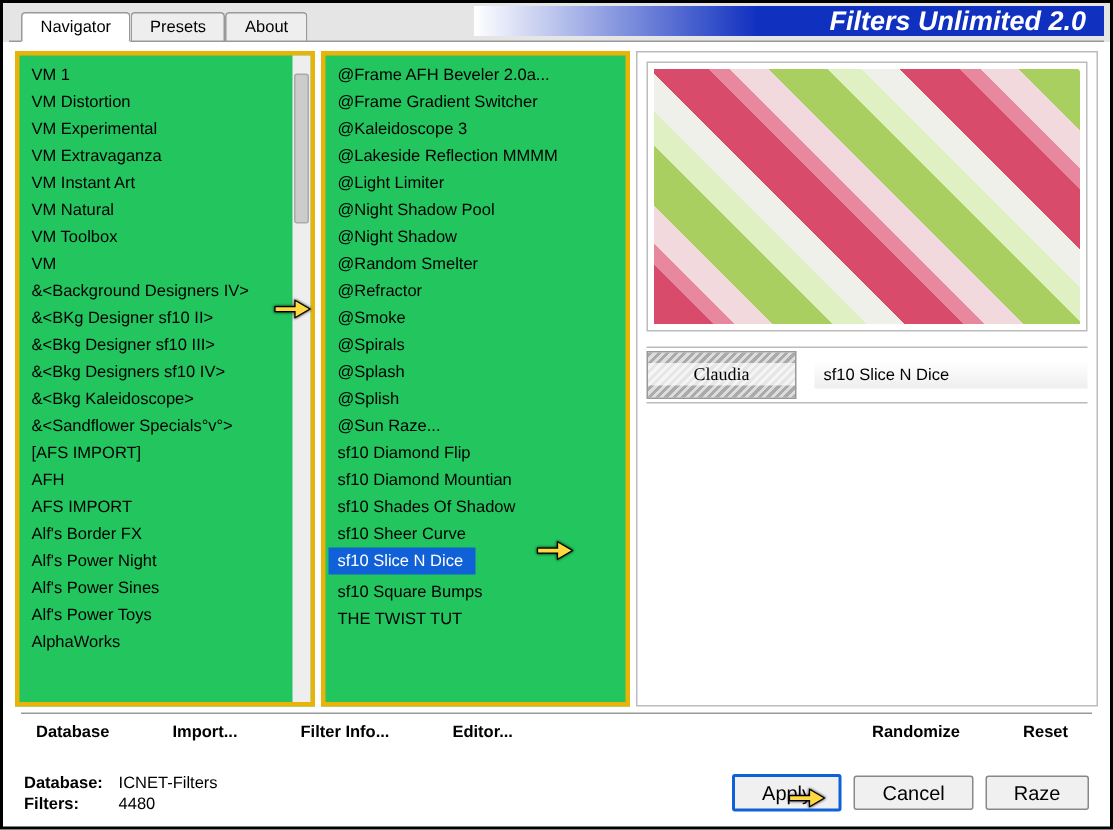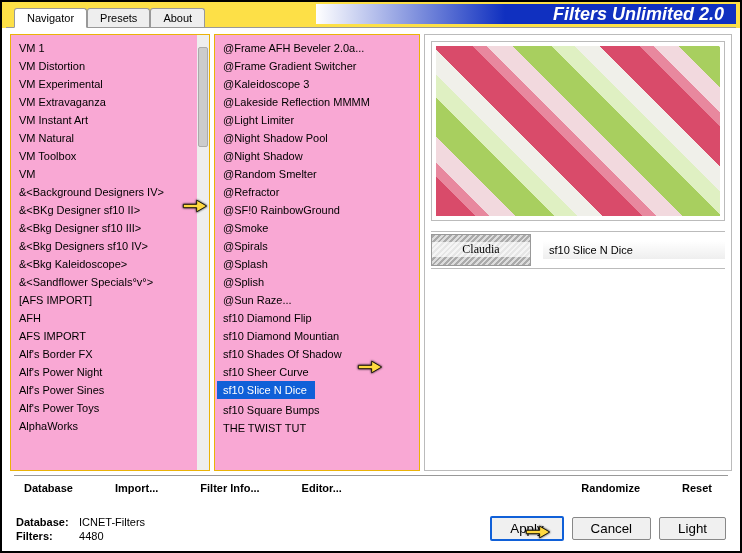--- a/index.html
+++ b/index.html
@@ -1,24 +1,24 @@
 <!DOCTYPE html>
 <html><head>
 <meta charset="utf-8">
 <style>
 * { box-sizing: border-box; margin: 0; padding: 0; }
 body { font-family: "Segoe UI", Tahoma, Arial, sans-serif; font-size: 11px; background: #fff; width: 742px; height: 553px; overflow: hidden; border: 2px solid #000; position: relative; }
-.header { height: 26px; background: #fde047; position: relative; }
+.header { height: 26px; background: #e5e5e5; position: relative; }
 .tabs { position: absolute; left: 12px; top: 6px; display: flex; }
 .tab { padding: 3px 12px; border: 1px solid #999; border-bottom: none; background: #eee; margin-right: 0; border-radius: 3px 3px 0 0; cursor: pointer; }
 .tab.active { background: #fff; border-bottom: 1px solid #fff; position: relative; z-index: 2; }
 .title-bar { position: absolute; right: 4px; top: 2px; height: 20px; width: 420px; background: linear-gradient(90deg, #fff 0%, #1030c0 45%, #1030c0 100%); color: #fff; font-weight: bold; font-style: italic; font-size: 18px; text-align: right; padding-right: 12px; line-height: 20px; font-family: "Arial Black", Arial, sans-serif; }
 .tab-border { position: absolute; left: 4px; right: 4px; top: 25px; height: 1px; background: #999; }
 .main { display: flex; position: absolute; left: 8px; right: 8px; top: 32px; bottom: 80px; }
-.col { background: #f9a8d4; border: 1px solid #eab308; position: relative; }
+.col { background: #22c55e; border: 3px solid #eab308; position: relative; }
 .col1 { width: 200px; margin-right: 4px; }
 .col2 { width: 206px; margin-right: 4px; }
 .col3 { flex: 1; border: 1px solid #bbb; display: flex; flex-direction: column; padding: 6px; }
 .list { position: absolute; left: 0; right: 12px; top: 0; bottom: 0; overflow: hidden; padding: 4px 2px; }
 .scrollbar { position: absolute; right: 0; top: 0; bottom: 0; width: 12px; background: #eee; }
 .scrollbar .thumb { position: absolute; left: 1px; right: 1px; top: 12px; height: 100px; background: #ccc; border: 1px solid #aaa; border-radius: 2px; }
 .list-item { padding: 1px 6px; white-space: nowrap; overflow: hidden; text-overflow: ellipsis; cursor: pointer; line-height: 16px; position: relative; }
 .list-item.selected { background: #1060d8; color: #fff; display: inline-block; padding-right: 8px; }
 .preview-box { border: 1px solid #bbb; height: 180px; margin-bottom: 10px; background: #fff; padding: 4px; }
 .preview-img { width: 100%; height: 100%; }
@@ -96,21 +96,20 @@
     <div class="list" id="list2">
         <div class="list-item">@Frame AFH Beveler 2.0a...</div>
         <div class="list-item">@Frame Gradient Switcher</div>
         <div class="list-item">@Kaleidoscope 3</div>
         <div class="list-item">@Lakeside Reflection MMMM</div>
         <div class="list-item">@Light Limiter</div>
         <div class="list-item">@Night Shadow Pool</div>
         <div class="list-item">@Night Shadow</div>
         <div class="list-item">@Random Smelter</div>
         <div class="list-item">@Refractor</div>
-        <div class="list-item">@SF!0 RainbowGround</div>
         <div class="list-item">@Smoke</div>
         <div class="list-item">@Spirals</div>
         <div class="list-item">@Splash</div>
         <div class="list-item">@Splish</div>
         <div class="list-item">@Sun Raze...</div>
         <div class="list-item">sf10 Diamond Flip</div>
         <div class="list-item">sf10 Diamond Mountian</div>
         <div class="list-item">sf10 Shades Of Shadow</div>
         <div class="list-item">sf10 Sheer Curve</div>
         <div><div class="list-item selected">sf10 Slice N Dice</div></div>
@@ -140,21 +139,21 @@
 </div>
 
 <div class="status">
   <div><b>Database:</b> <span>ICNET-Filters</span></div>
   <div><b>Filters:</b> <span>4480</span></div>
 </div>
 
 <div class="action-btns">
   <button class="btn primary">Apply</button>
   <button class="btn">Cancel</button>
-  <button class="btn">Light</button>
+  <button class="btn">Raze</button>
 </div>
 
 <div class="hand hand1"><svg viewBox="0 0 32 24">
       <path d="M2 10 L18 10 L18 5 L30 12 L18 19 L18 14 L2 14 Z" fill="#ffd940" stroke="#000" stroke-width="1"></path>
     </svg></div>
 <div class="hand hand2"><svg viewBox="0 0 32 24">
       <path d="M2 10 L18 10 L18 5 L30 12 L18 19 L18 14 L2 14 Z" fill="#ffd940" stroke="#000" stroke-width="1"></path>
     </svg></div>
 <div class="hand hand3"><svg viewBox="0 0 32 24">
       <path d="M2 10 L18 10 L18 5 L30 12 L18 19 L18 14 L2 14 Z" fill="#ffd940" stroke="#000" stroke-width="1"></path>

